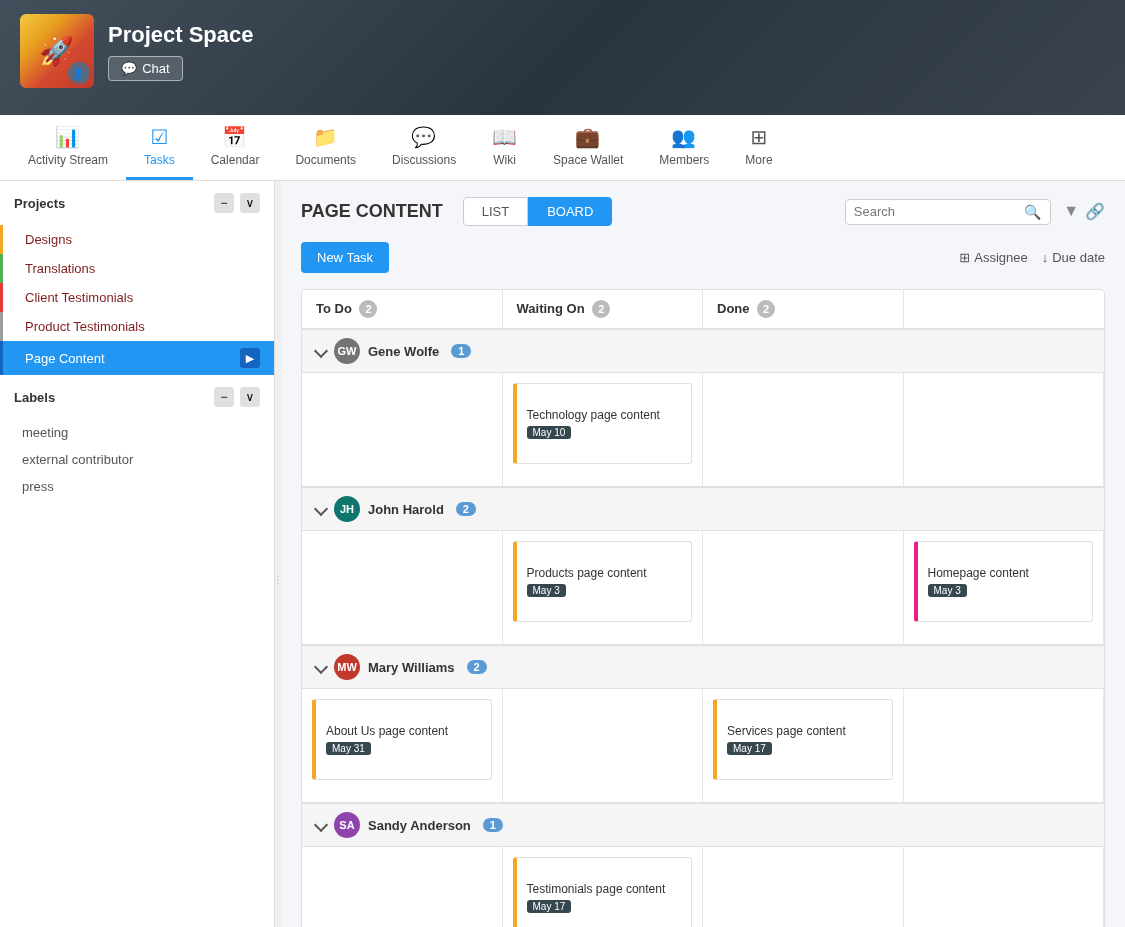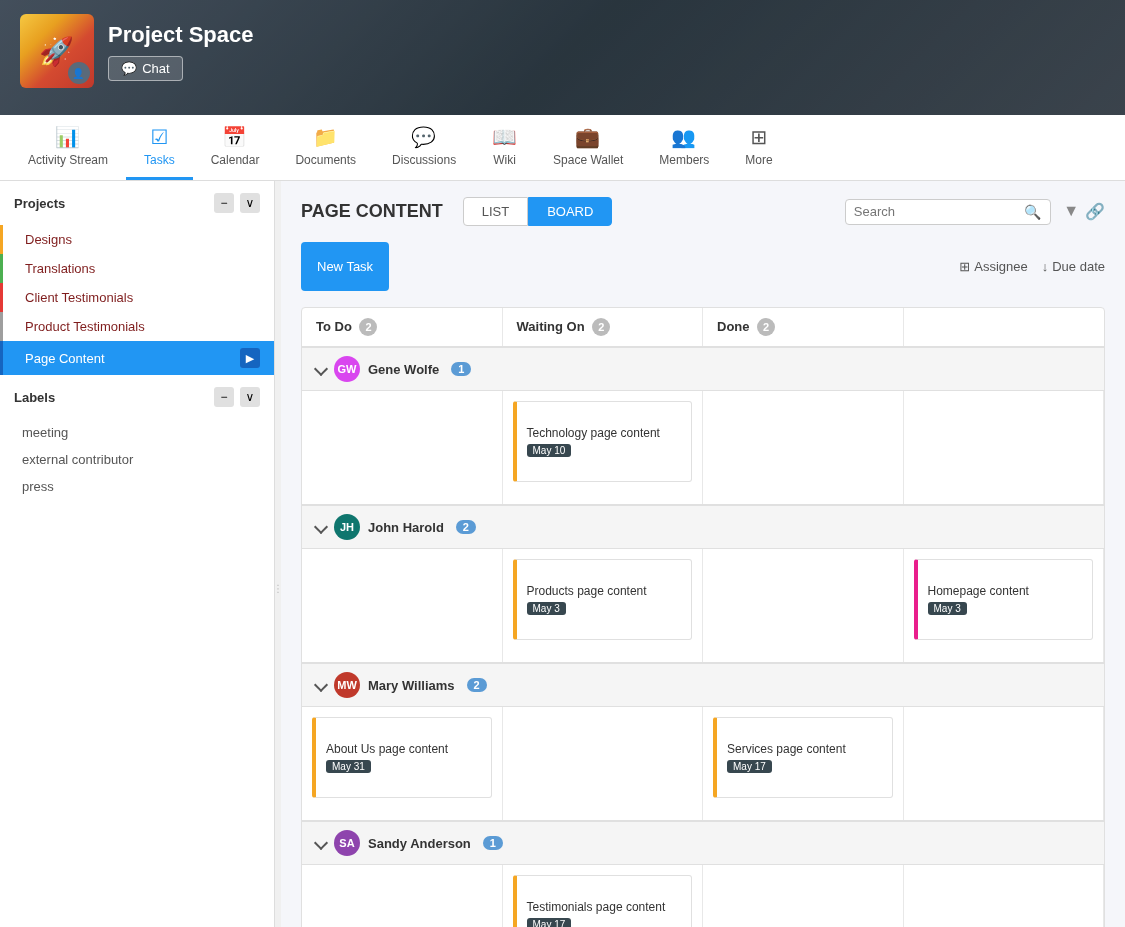--- a/index.html
+++ b/index.html
@@ -186,21 +186,21 @@
     .filter-icons { display: flex; gap: 6px; margin-left: 4px; color: #888; font-size: 16px; }
 
     .toolbar {
       display: flex; align-items: center; justify-content: space-between;
       margin-bottom: 16px;
     }
     .new-task-btn {
       background: #2196F3;
       color: #fff;
       border: none;
-      padding: 17px 16px;
+      padding: 8px 16px;
       border-radius: 4px;
       cursor: pointer;
       font-size: 13px;
     }
     .sort-controls {
       display: flex; align-items: center; gap: 14px;
       font-size: 13px; color: #555;
     }
     .sort-btn { cursor: pointer; display: flex; align-items: center; gap: 4px; }
 
@@ -449,21 +449,21 @@
           <span class="badge">2</span>
         </div>
         <div class="board-col-header">
           <span>Done</span>
           <span class="badge">2</span>
         </div>
       </div>
 
       <div class="assignee-row">
         <span class="chevron-icon"></span>
-        <div class="assignee-avatar" style="background:#d946ef;">GW</div>
+        <div class="assignee-avatar" style="background:#737373;">GW</div>
         <span>Gene Wolfe</span>
         <span class="assignee-count">1</span>
       </div>
       <div class="tasks-section">
         <div class="task-col"></div>
         <div class="task-col">
           <div class="task-card yellow">
             <div>Technology page content</div>
             <span class="task-date">May 10</span>
           </div>

